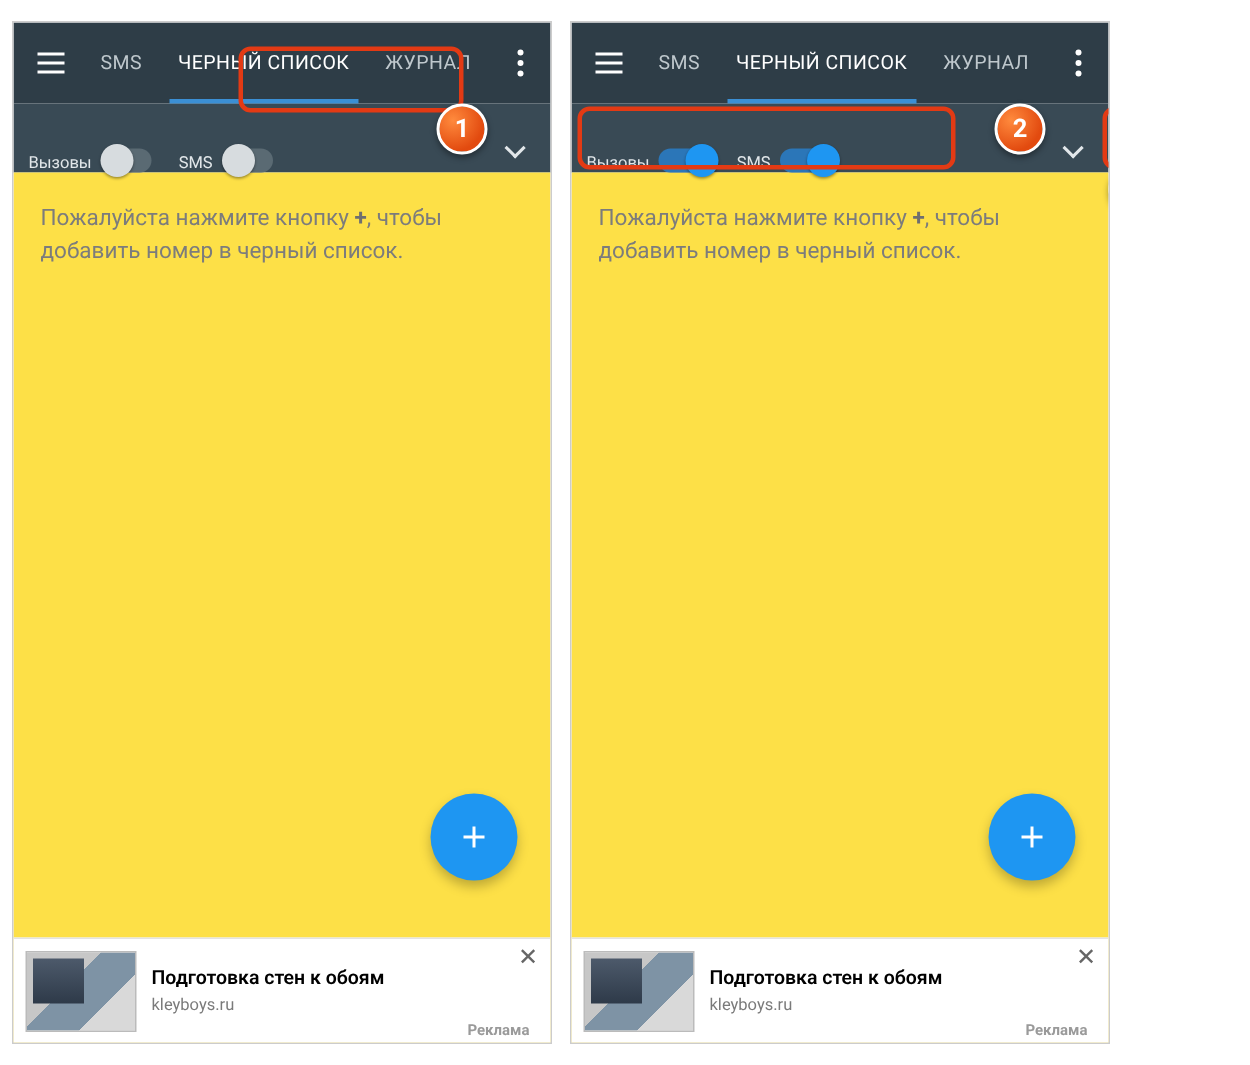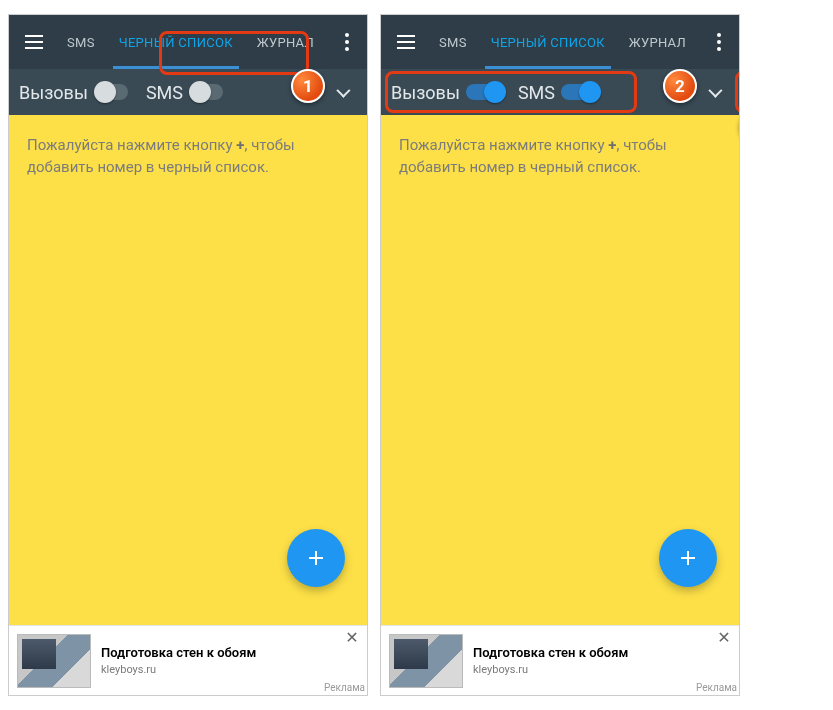--- a/index.html
+++ b/index.html
@@ -57,21 +57,21 @@
     align-items: center;
     justify-content: center;
     padding: 0 12px;
     font-size: 13px;
     letter-spacing: .3px;
     color: #bfc8cd;
     cursor: pointer;
     position: relative;
     white-space: nowrap;
   }
-  .tab.active { color: #0ea5e9; }
+  .tab.active { color: #ffffff; }
   .tab.active::after {
     content: "";
     position: absolute;
     left: 6px; right: 6px; bottom: 0;
     height: 3px;
     background: #3b8fd4;
   }
   .overflow {
     width: 28px;
     display: flex;
@@ -79,24 +79,24 @@
     align-items: center;
     justify-content: center;
     gap: 3px;
     cursor: pointer;
   }
   .overflow span { width:4px; height:4px; background:#fff; border-radius:50%; }
   .filter-bar {
     background: #394a55;
     height: 46px;
     display: flex;
-    align-items: center;
+    align-items: flex-end;
     padding: 0 10px;
     color: #e2e7ea;
-    font-size: 18px;
+    font-size: 11px;
   }
   .flabel { margin-right: 6px; }
   .toggle {
     width: 34px;
     height: 16px;
     border-radius: 10px;
     position: relative;
     margin-right: 18px;
     cursor: pointer;
   }
@@ -171,22 +171,22 @@
   .ad-src  { font-size:11px; color:#7a7a7a; }
   .ad-close {
     position:absolute;
     top:2px; right:6px;
     width:18px; height:18px;
     display:flex; align-items:center; justify-content:center;
     font-size:16px; color:#666; cursor:pointer;
   }
   .ad-tag {
     position:absolute;
-    bottom:2px; right:2px;
-    font-size:10px; color:#9a9a9a;
+    bottom:2px; right:14px;
+    font-size:10px; color:#9a9a9a;font-weight:bold;
   }
   
   .callout-box {
     position:absolute;
     border:3px solid #e33a14;
     border-radius:8px;
     pointer-events:none;
   }
   .callout-badge {
     position:absolute;

